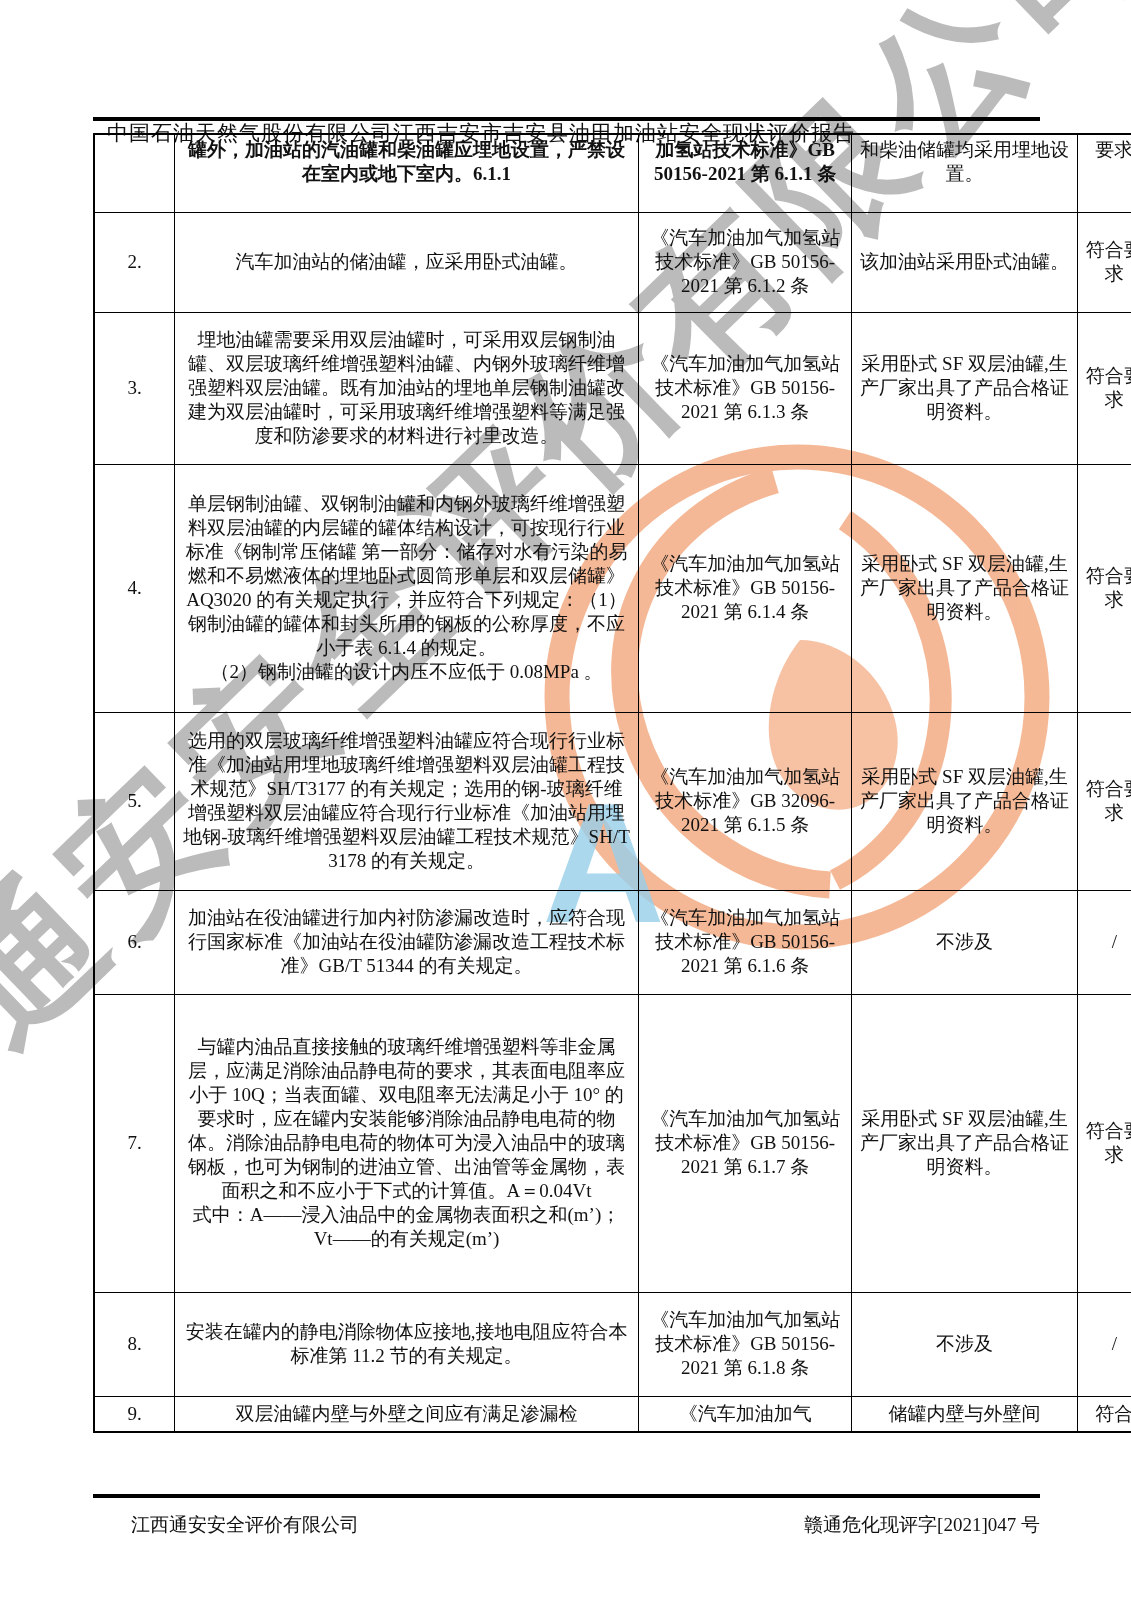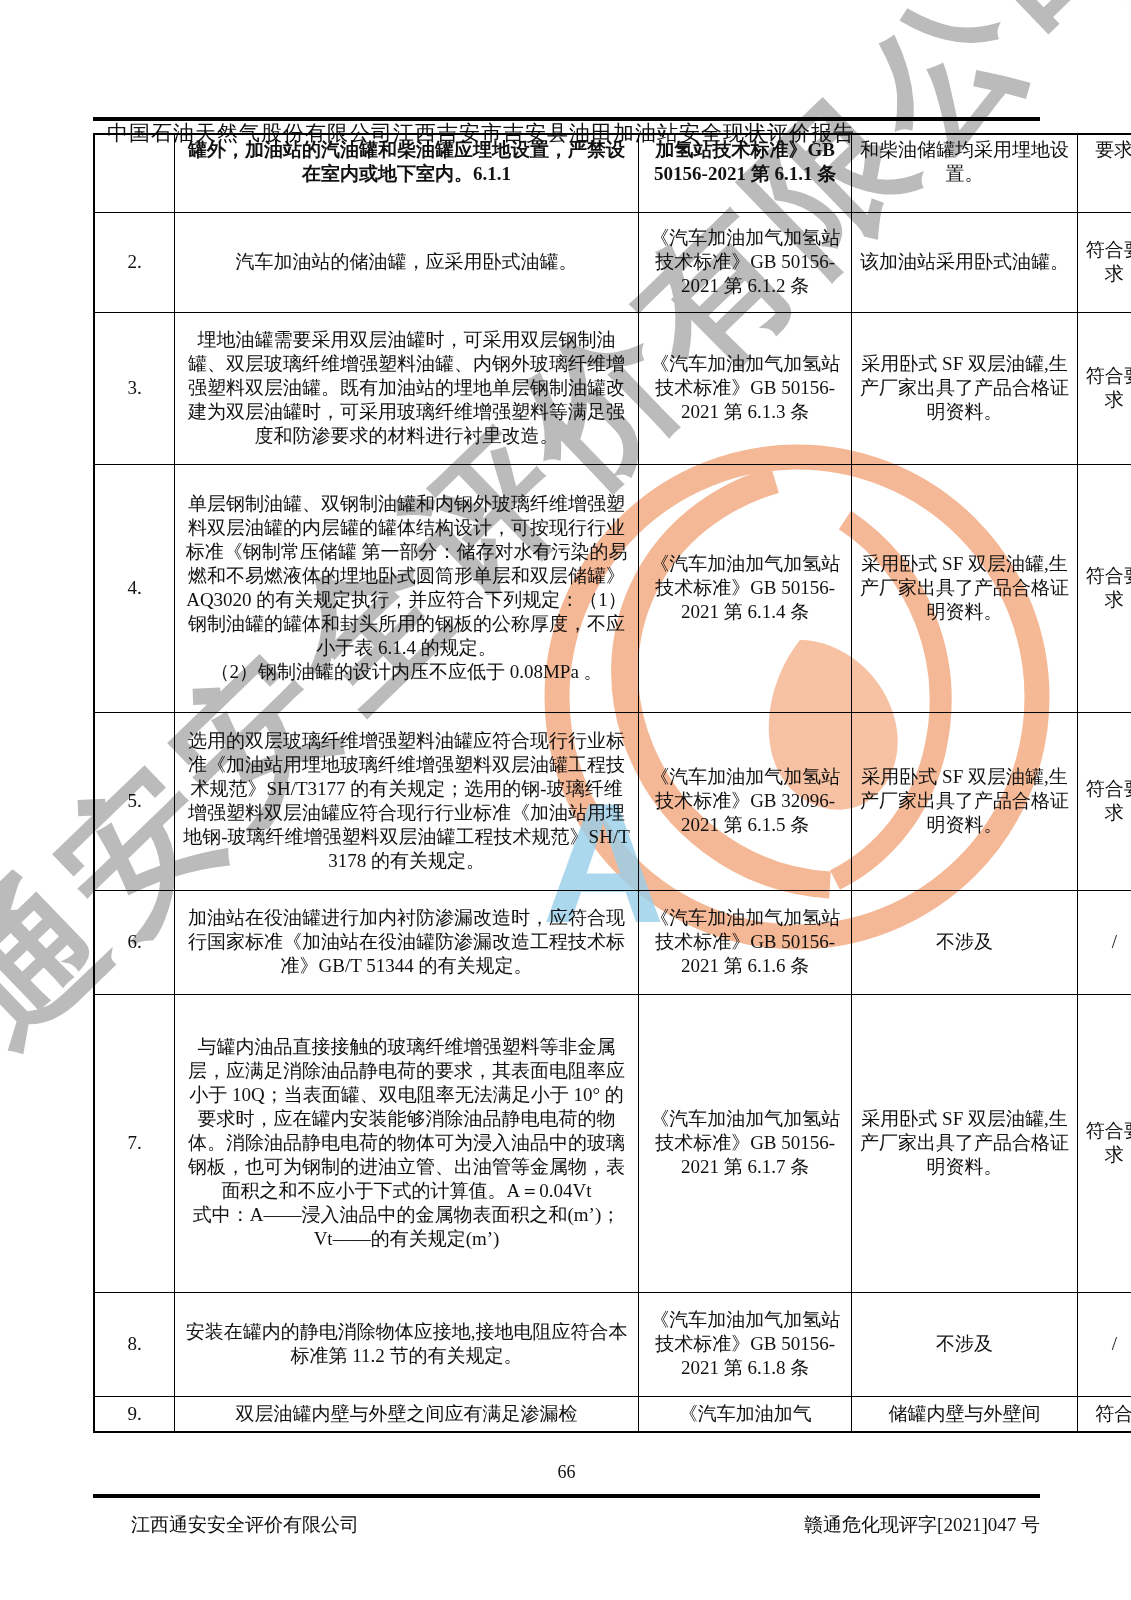--- a/index.html
+++ b/index.html
@@ -186,20 +186,19 @@
           <td class="cell-content">
             <div class="para">双层油罐内壁与外壁之间应有满足渗漏检</div>
           </td>
           <td class="cell-basis">《汽车加油加气</td>
           <td class="cell-result">储罐内壁与外壁间</td>
           <td class="cell-conclusion">符合</td>
         </tr>
       </tbody>
   </table>
 
-  <div class="page-number">66</div>
   <div class="footer-rule"></div>
   <div class="footer-row">
     <span class="footer-company">江西通安安全评价有限公司</span>
     <span class="footer-doc-number">赣通危化现评字[2021]047 号</span>
   </div>
 
 </div>
 
 </body></html>

